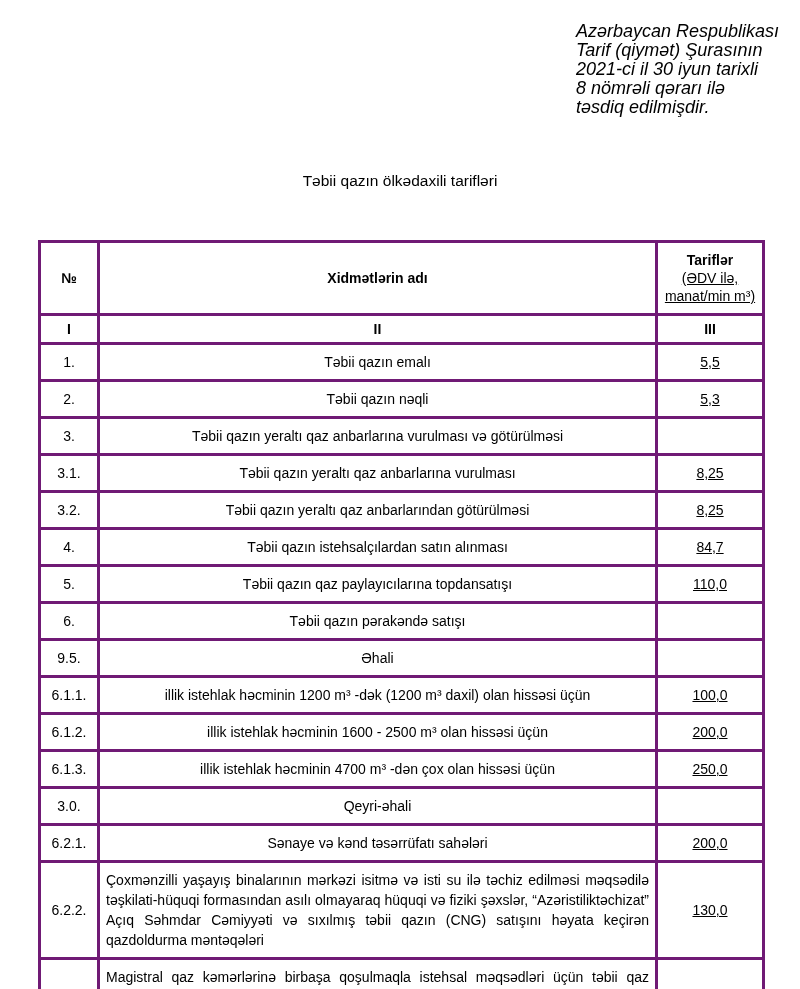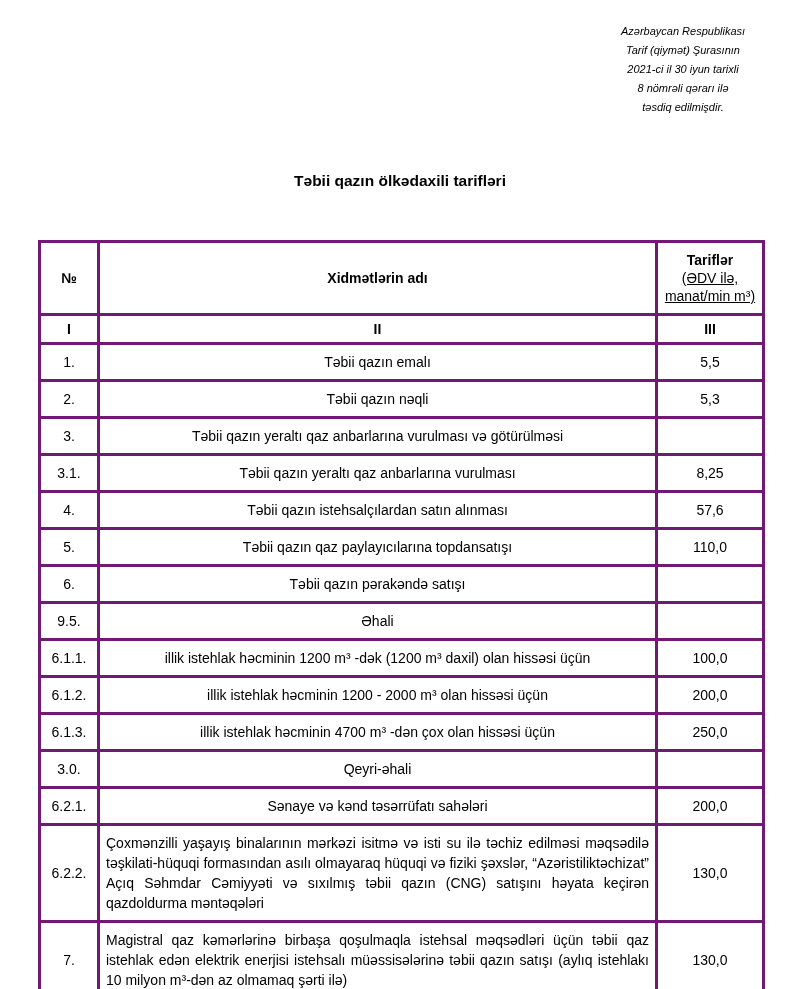--- a/index.html
+++ b/index.html
@@ -14,35 +14,34 @@
     width: 800px;
     height: 989px;
     background: #ffffff;
     overflow: hidden;
   }
   .approval-note {
     position: absolute;
     top: 22px;
     left: 576px;
     width: 214px;
-    text-align: center;
     font-style: italic;
-    font-size: 11px;
+    font-size: 18px;
     line-height: 19px;
     white-space: pre-line;
   }
   .doc-title {
     position: absolute;
     top: 172px;
     left: 0;
     width: 100%;
     margin: 0;
     text-align: center;
     font-size: 15.5px;
-    font-weight: bold;
+    font-weight: normal;
   }
   table.tariff-table {
     position: absolute;
     top: 240px;
     left: 38px;
     width: 724px;
     border-collapse: collapse;
     table-layout: fixed;
     font-size: 14px;
     border: 2px solid #4d4d4d;
@@ -71,21 +70,21 @@
     padding: 7px 6px;
     line-height: 20px;
   }
   td.num { text-align: center; }
   td.service {
     text-align: center;
     padding-left: 13px;
     padding-right: 10px;
   }
   td.service.justify { text-align: justify; }
-  td.tariff { text-align: center; }
+  td.tariff { text-align: center; text-decoration: underline; }
 </style>
 </head>
 <body>
 
 <div class="page">
 
   <div class="approval-note">Azərbaycan Respublikası
 Tarif (qiymət) Şurasının
 2021-ci il 30 iyun tarixli
 8 nömrəli qərarı ilə
@@ -130,23 +129,28 @@
           <td class="num">3.</td>
           <td class="service">Təbii qazın yeraltı qaz anbarlarına vurulması və götürülməsi</td>
           <td class="tariff"></td>
         </tr>
         <tr>
           <td class="num">3.1.</td>
           <td class="service">Təbii qazın yeraltı qaz anbarlarına vurulması</td>
           <td class="tariff">8,25</td>
         </tr>
         <tr>
+          <td class="num">3.2.</td>
+          <td class="service">Təbii qazın yeraltı qaz anbarlarından götürülməsi</td>
+          <td class="tariff">8,25</td>
+        </tr>
+        <tr>
           <td class="num">4.</td>
           <td class="service">Təbii qazın istehsalçılardan satın alınması</td>
-          <td class="tariff">57,6</td>
+          <td class="tariff">84,7</td>
         </tr>
         <tr>
           <td class="num">5.</td>
           <td class="service">Təbii qazın qaz paylayıcılarına topdansatışı</td>
           <td class="tariff">110,0</td>
         </tr>
         <tr>
           <td class="num">6.</td>
           <td class="service">Təbii qazın pərakəndə satışı</td>
           <td class="tariff"></td>
@@ -156,21 +160,21 @@
           <td class="service">Əhali</td>
           <td class="tariff"></td>
         </tr>
         <tr>
           <td class="num">6.1.1.</td>
           <td class="service">illik istehlak həcminin 1200 m³ -dək (1200 m³ daxil) olan hissəsi üçün</td>
           <td class="tariff">100,0</td>
         </tr>
         <tr>
           <td class="num">6.1.2.</td>
-          <td class="service">illik istehlak həcminin 1200 - 2000 m³ olan hissəsi üçün</td>
+          <td class="service">illik istehlak həcminin 1600 - 2500 m³ olan hissəsi üçün</td>
           <td class="tariff">200,0</td>
         </tr>
         <tr>
           <td class="num">6.1.3.</td>
           <td class="service">illik istehlak həcminin 4700 m³ -dən çox olan hissəsi üçün</td>
           <td class="tariff">250,0</td>
         </tr>
         <tr>
           <td class="num">3.0.</td>
           <td class="service">Qeyri-əhali</td>

